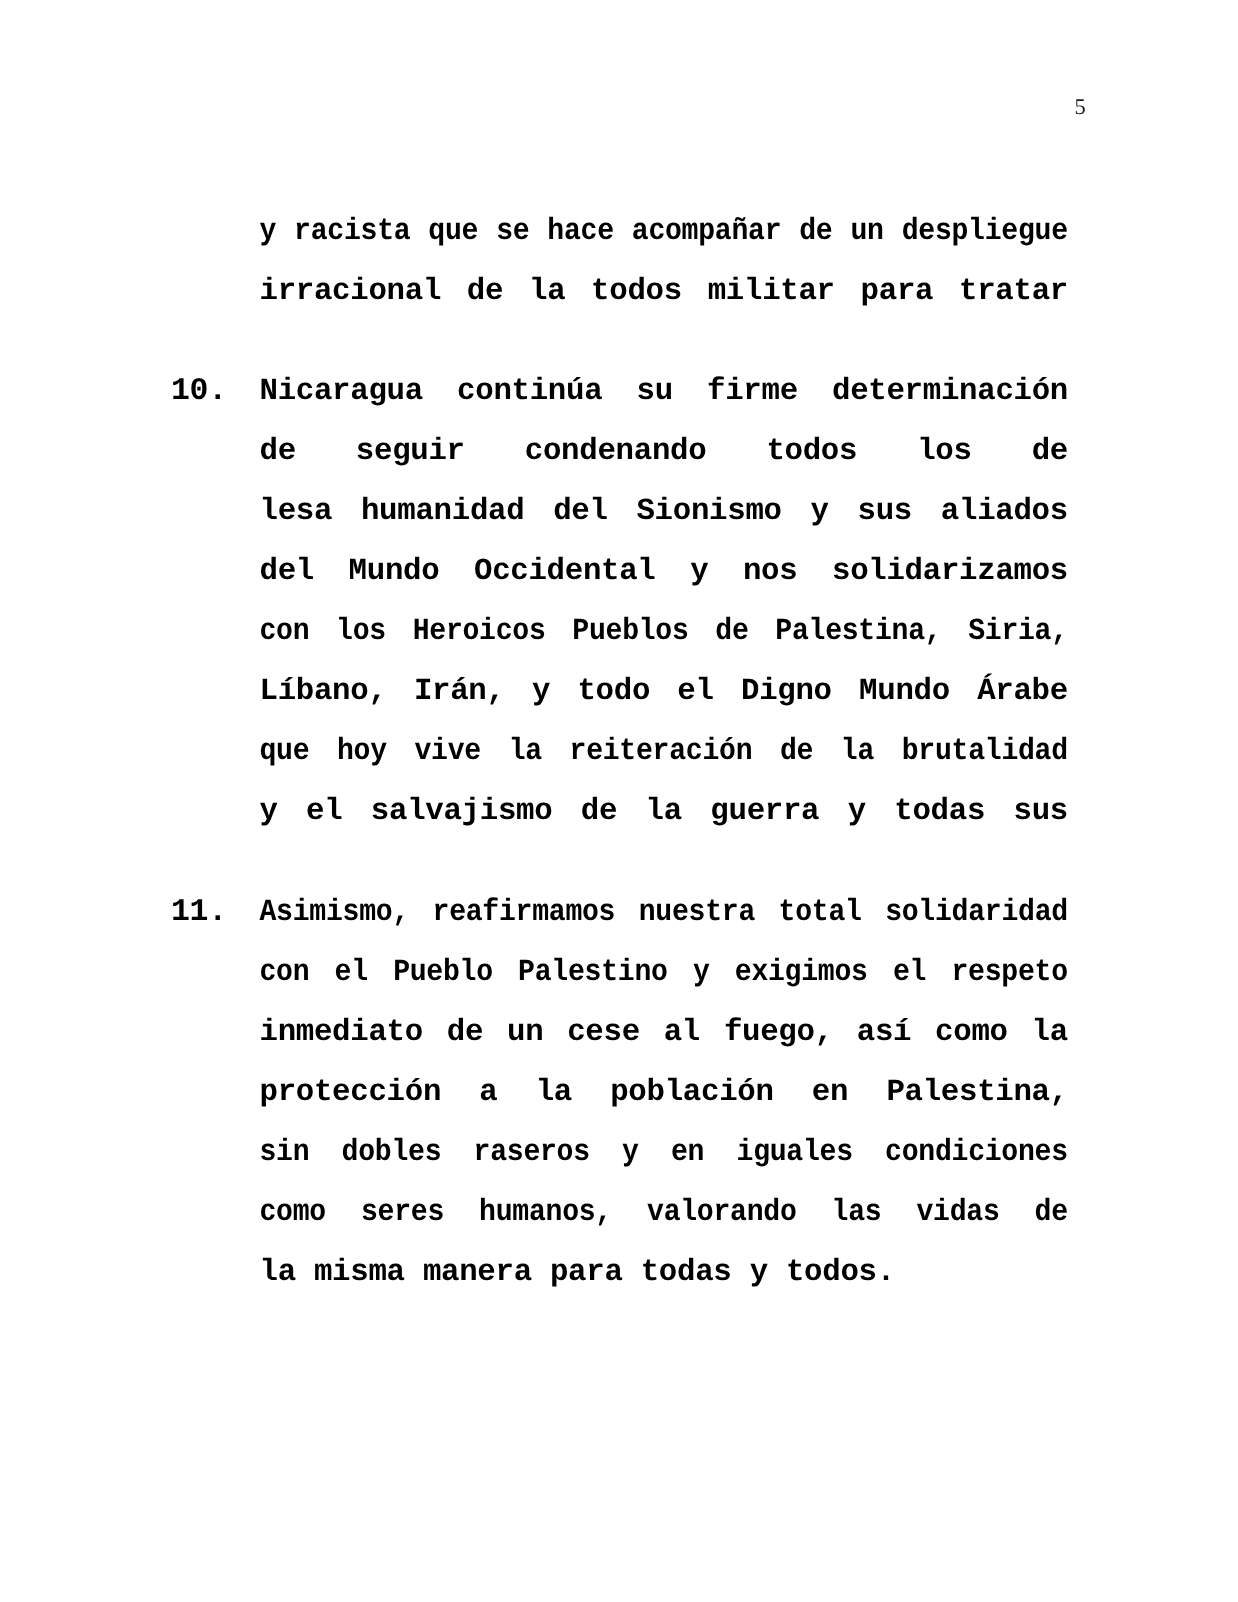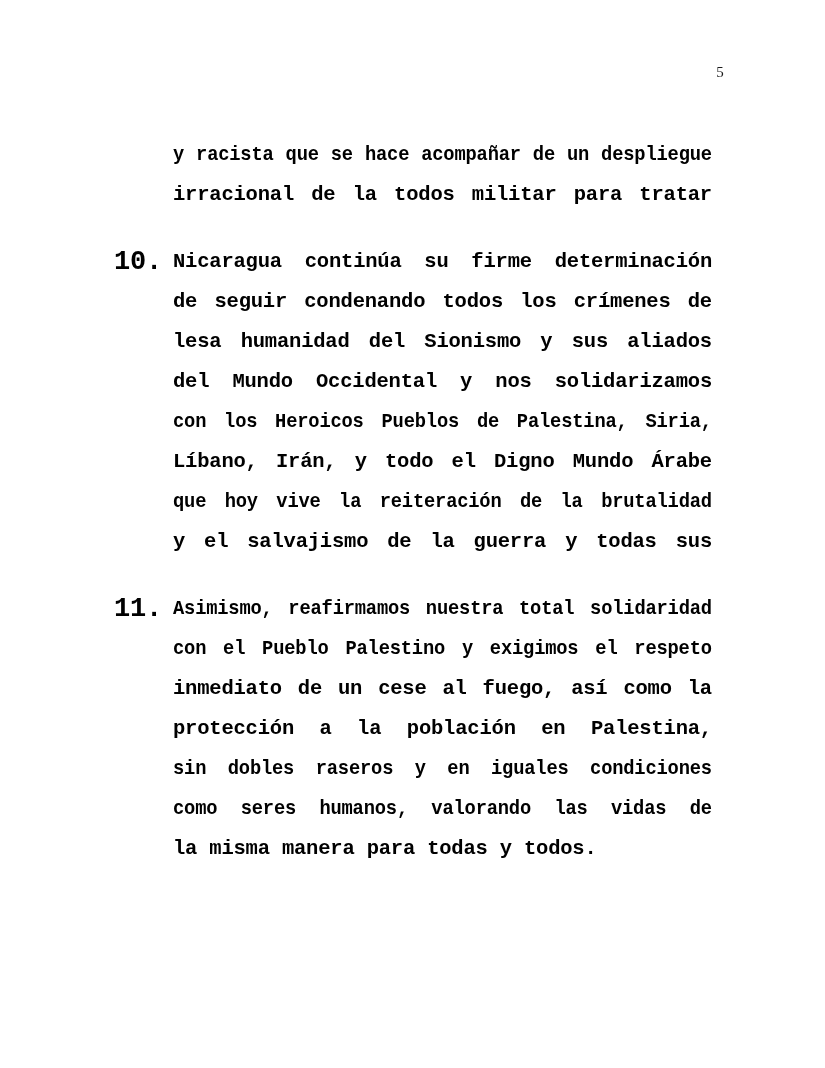--- a/index.html
+++ b/index.html
@@ -39,21 +39,21 @@
   .para + .para {
     margin-top: 27px;
   }
   .para-marker {
     position: absolute;
     left: 114px;
     top: 0;
     width: 52px;
     font-family: "Liberation Mono", "DejaVu Sans Mono", monospace;
     font-weight: bold;
-    font-size: 27px;
+    font-size: 21px;
     line-height: 40px;
     color: #000000;
     letter-spacing: -0.2px;
   }
   .line {
     font-family: "Liberation Mono", "DejaVu Sans Mono", monospace;
     font-weight: bold;
     font-size: 20.5px;
     line-height: 40px;
     color: #000000;
@@ -89,21 +89,21 @@
   <div class="page-number">5</div>
 
   <div class="doc-body">
       <div class="para">
         <div class="line just narrow"><span>y</span><span>racista</span><span>que</span><span>se</span><span>hace</span><span>acompañar</span><span>de</span><span>un</span><span>despliegue</span></div>
         <div class="line just"><span>irracional</span><span>de</span><span>la</span><span>todos</span><span>militar</span><span>para</span><span>tratar</span></div>
       </div>
       <div class="para">
         <div class="para-marker">10.</div>
         <div class="line just"><span>Nicaragua</span><span>continúa</span><span>su</span><span>firme</span><span>determinación</span></div>
-        <div class="line just"><span>de</span><span>seguir</span><span>condenando</span><span>todos</span><span>los</span><span>crímenes</span><span>de</span></div>
+        <div class="line just"><span>de</span><span>seguir</span><span>condenando</span><span>todos</span><span>los</span><span>de</span></div>
         <div class="line just"><span>lesa</span><span>humanidad</span><span>del</span><span>Sionismo</span><span>y</span><span>sus</span><span>aliados</span></div>
         <div class="line just"><span>del</span><span>Mundo</span><span>Occidental</span><span>y</span><span>nos</span><span>solidarizamos</span></div>
         <div class="line just narrow"><span>con</span><span>los</span><span>Heroicos</span><span>Pueblos</span><span>de</span><span>Palestina,</span><span>Siria,</span></div>
         <div class="line just"><span>Líbano,</span><span>Irán,</span><span>y</span><span>todo</span><span>el</span><span>Digno</span><span>Mundo</span><span>Árabe</span></div>
         <div class="line just narrow"><span>que</span><span>hoy</span><span>vive</span><span>la</span><span>reiteración</span><span>de</span><span>la</span><span>brutalidad</span></div>
         <div class="line just"><span>y</span><span>el</span><span>salvajismo</span><span>de</span><span>la</span><span>guerra</span><span>y</span><span>todas</span><span>sus</span></div>
       </div>
       <div class="para">
         <div class="para-marker">11.</div>
         <div class="line just narrow"><span>Asimismo,</span><span>reafirmamos</span><span>nuestra</span><span>total</span><span>solidaridad</span></div>

